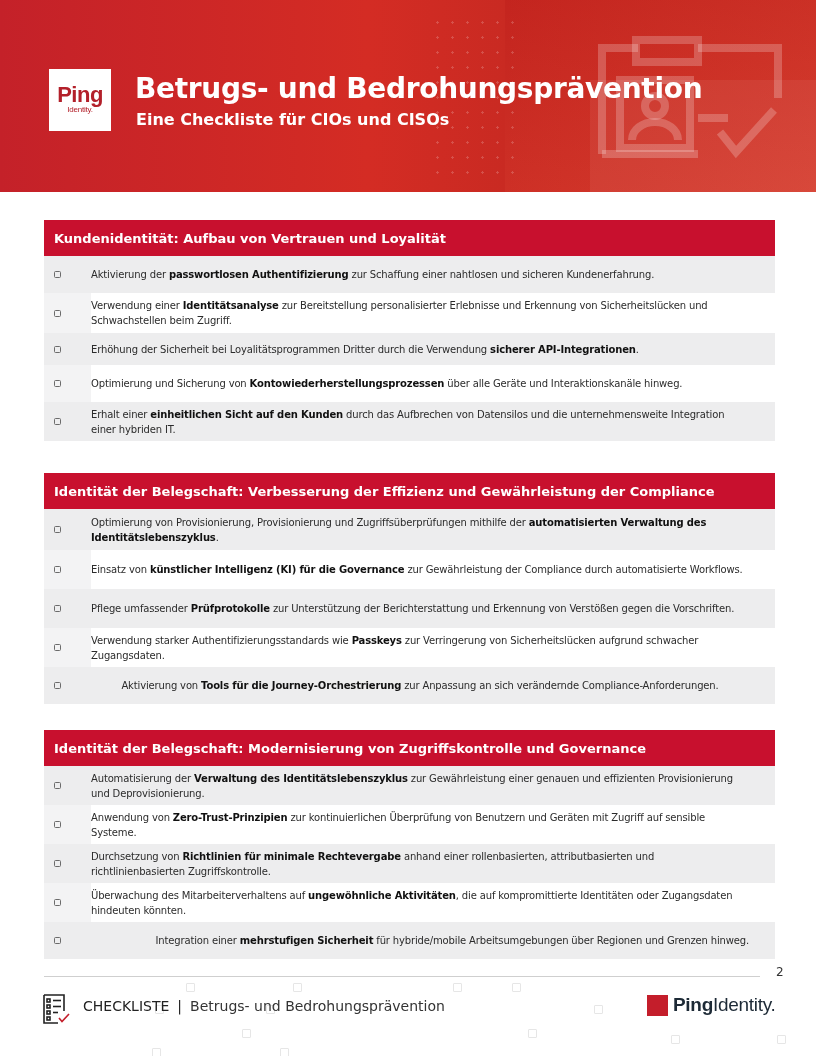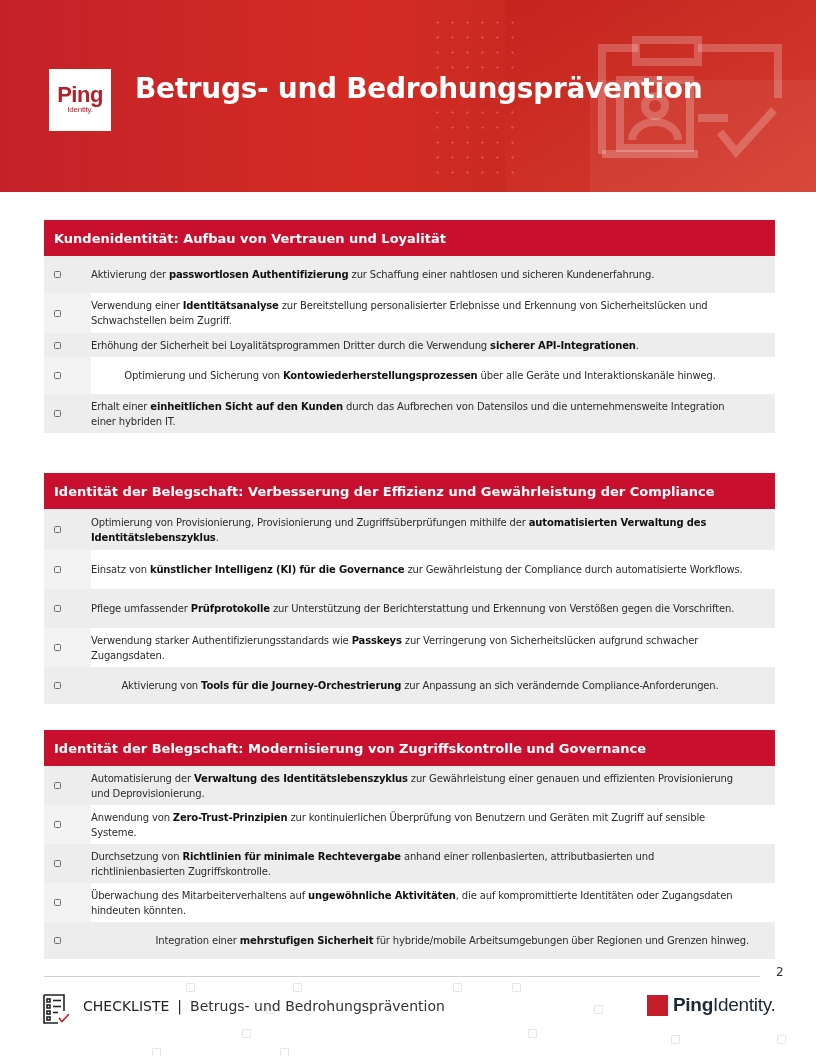--- a/index.html
+++ b/index.html
@@ -97,43 +97,44 @@
       <path d="M4 118 H100"></path>
       <path d="M122 96 L138 116 L176 74"></path>
     </g>
   </svg>
 
   <div class="logo-box">
     <div class="ping">Ping</div>
     <div class="identity">Identity.</div>
   </div>
   <div class="title">Betrugs- und Bedrohungsprävention</div>
+  <div class="subtitle">Eine Checkliste für CIOs und CISOs</div>
 </div>
 
 <div class="section" style="top:220px;">
   <div class="section-header">Kundenidentität: Aufbau von Vertrauen und Loyalität</div>
   <div class="row gray" style="height:37px;">
     <div class="box-col">
         <div class="checkbox"></div>
       </div>
     <div class="text-col"><span>Aktivierung der </span><b>passwortlosen Authentifizierung</b><span> zur Schaffung einer nahtlosen und sicheren Kundenerfahrung.</span></div>
   </div>
   <div class="row white" style="height:40px;">
     <div class="box-col">
         <div class="checkbox"></div>
       </div>
     <div class="text-col"><span>Verwendung einer </span><b>Identitätsanalyse</b><span> zur Bereitstellung personalisierter Erlebnisse und Erkennung von Sicherheitslücken und Schwachstellen beim Zugriff.</span></div>
   </div>
-  <div class="row gray" style="height:24px;">
+  <div class="row gray" style="height:32px;">
     <div class="box-col">
         <div class="checkbox"></div>
       </div>
     <div class="text-col"><span>Erhöhung der Sicherheit bei Loyalitätsprogrammen Dritter durch die Verwendung </span><b>sicherer API-Integrationen</b><span>.</span></div>
   </div>
-  <div class="row white" style="height:37px;text-align:center;">
+  <div class="row white" style="height:37px;">
     <div class="box-col">
         <div class="checkbox"></div>
       </div>
     <div class="text-col"><span>Optimierung und Sicherung von </span><b>Kontowiederherstellungsprozessen</b><span> über alle Geräte und Interaktionskanäle hinweg.</span></div>
   </div>
   <div class="row gray" style="height:39px;">
     <div class="box-col">
         <div class="checkbox"></div>
       </div>
     <div class="text-col"><span>Erhalt einer </span><b>einheitlichen Sicht auf den Kunden</b><span> durch das Aufbrechen von Datensilos und die unternehmensweite Integration einer hybriden IT.</span></div>

